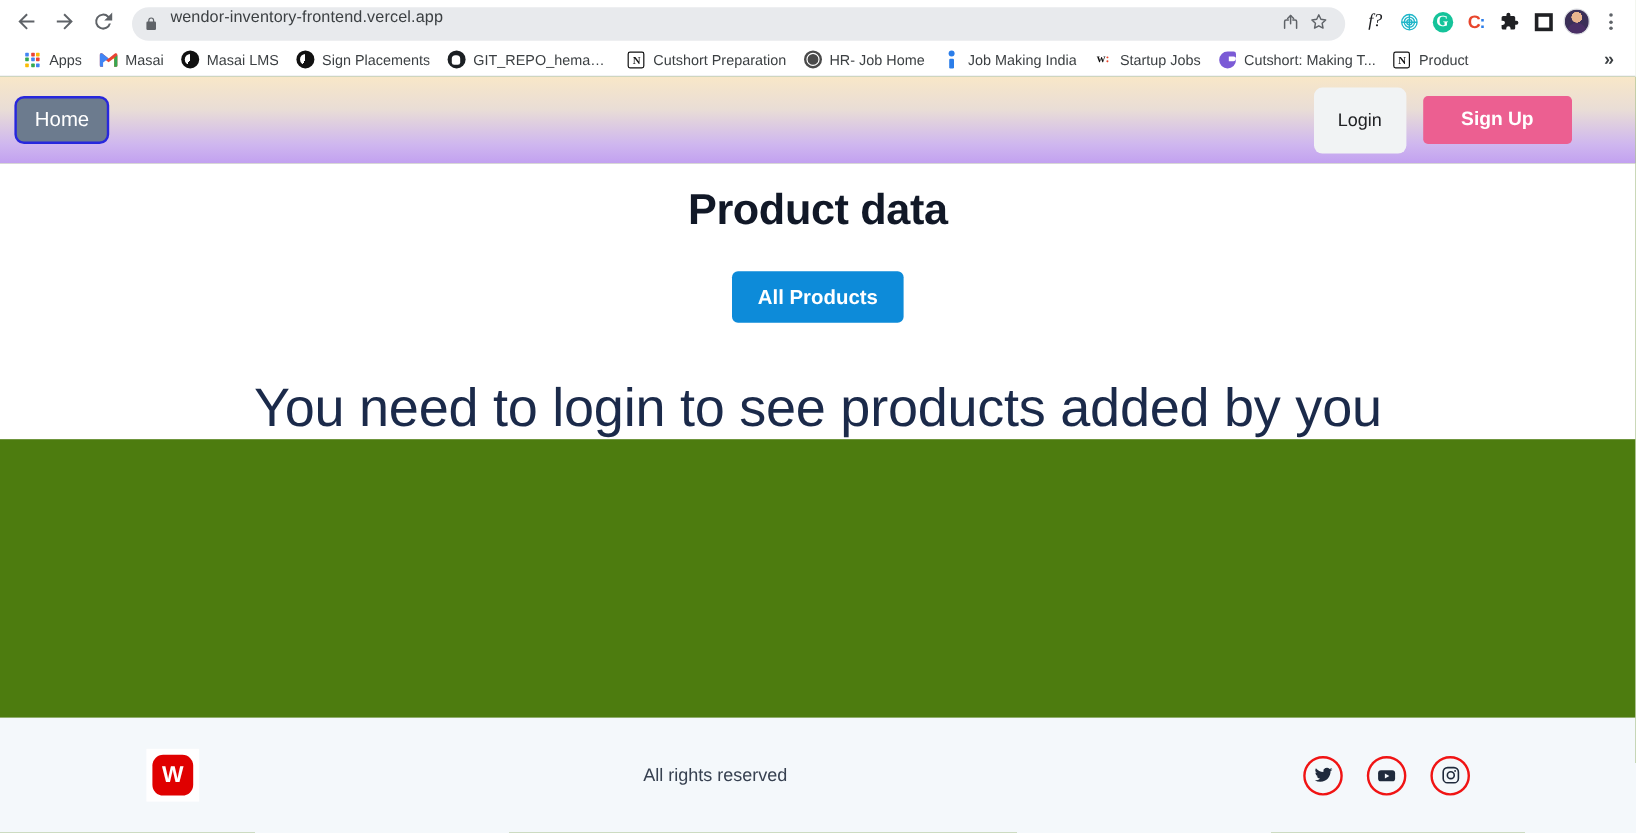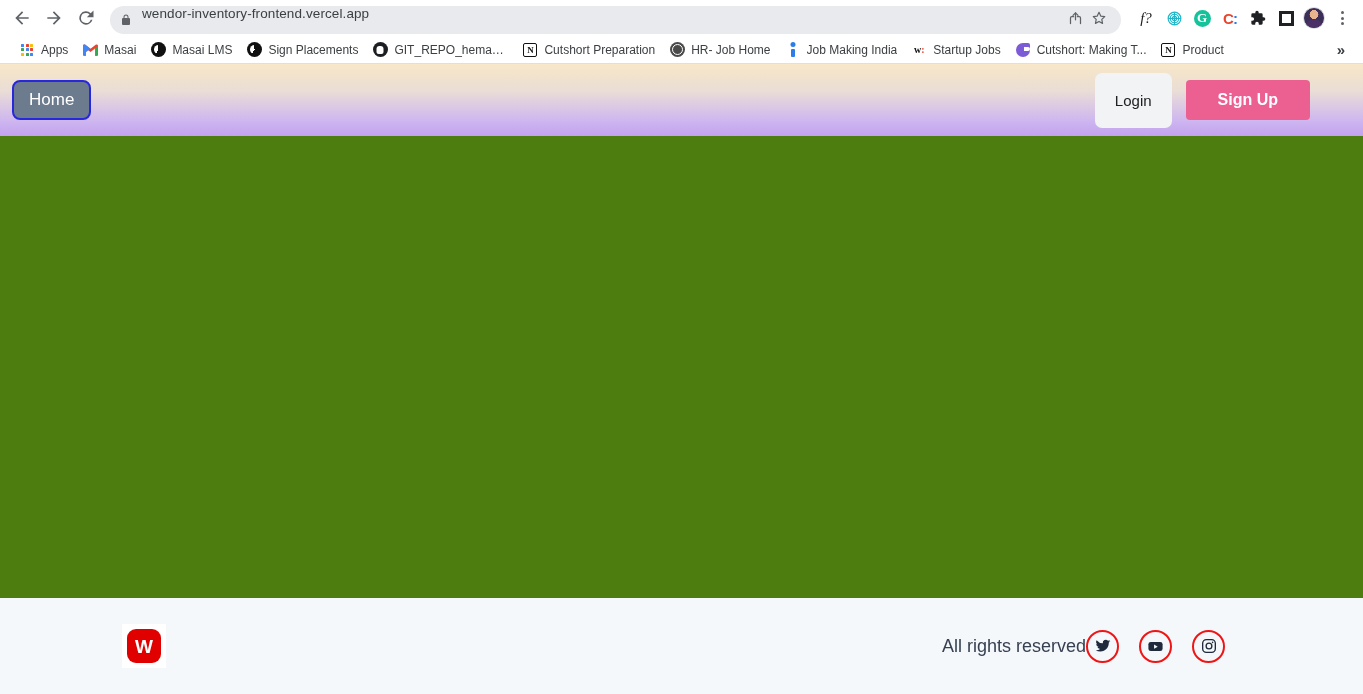--- a/index.html
+++ b/index.html
@@ -290,22 +290,22 @@
     background: #e00000;
     color: #ffffff;
     display: flex; align-items: center; justify-content: center;
     font-size: 19px;
     font-weight: bold;
     font-family: "Liberation Sans", sans-serif;
     line-height: 1;
   }
   .footer-copy {
     flex: 1 1 auto;
-    text-align: right;
-    font-size: 18px;
+    text-align: center;
+    font-size: 15px;
     color: #374151;
     margin-left: -60px;
   }
   .socials { display: flex; gap: 20px; flex: 0 0 auto; padding-right: 98px;}
   .social-btn {
     width: 33px; height: 33px;
     border-radius: 50%;
     border: 2.6px solid #f01414;
     background: #f4f8fb;
     display: flex; align-items: center; justify-content: center;
@@ -499,20 +499,29 @@
 <div class="page">
 
   <div class="site-nav">
     <button class="home-btn">Home</button>
     <div class="nav-right">
       <button class="login-btn">Login</button>
       <button class="signup-btn">Sign Up</button>
     </div>
   </div>
 
+  <div class="content">
+    <h1 class="page-title">Product data</h1>
+
+    <div class="products-row">
+      <button class="all-products-btn">All Products</button>
+    </div>
+
+    <h2 class="login-message">You need to login to see products added by you</h2>
+  </div>
 
   <div class="site-footer">
     <div class="footer-logo">
       <span class="footer-logo-mark">W</span>
     </div>
 
     <div class="footer-copy">All rights reserved</div>
 
     <div class="socials">
       <a class="social-btn">

